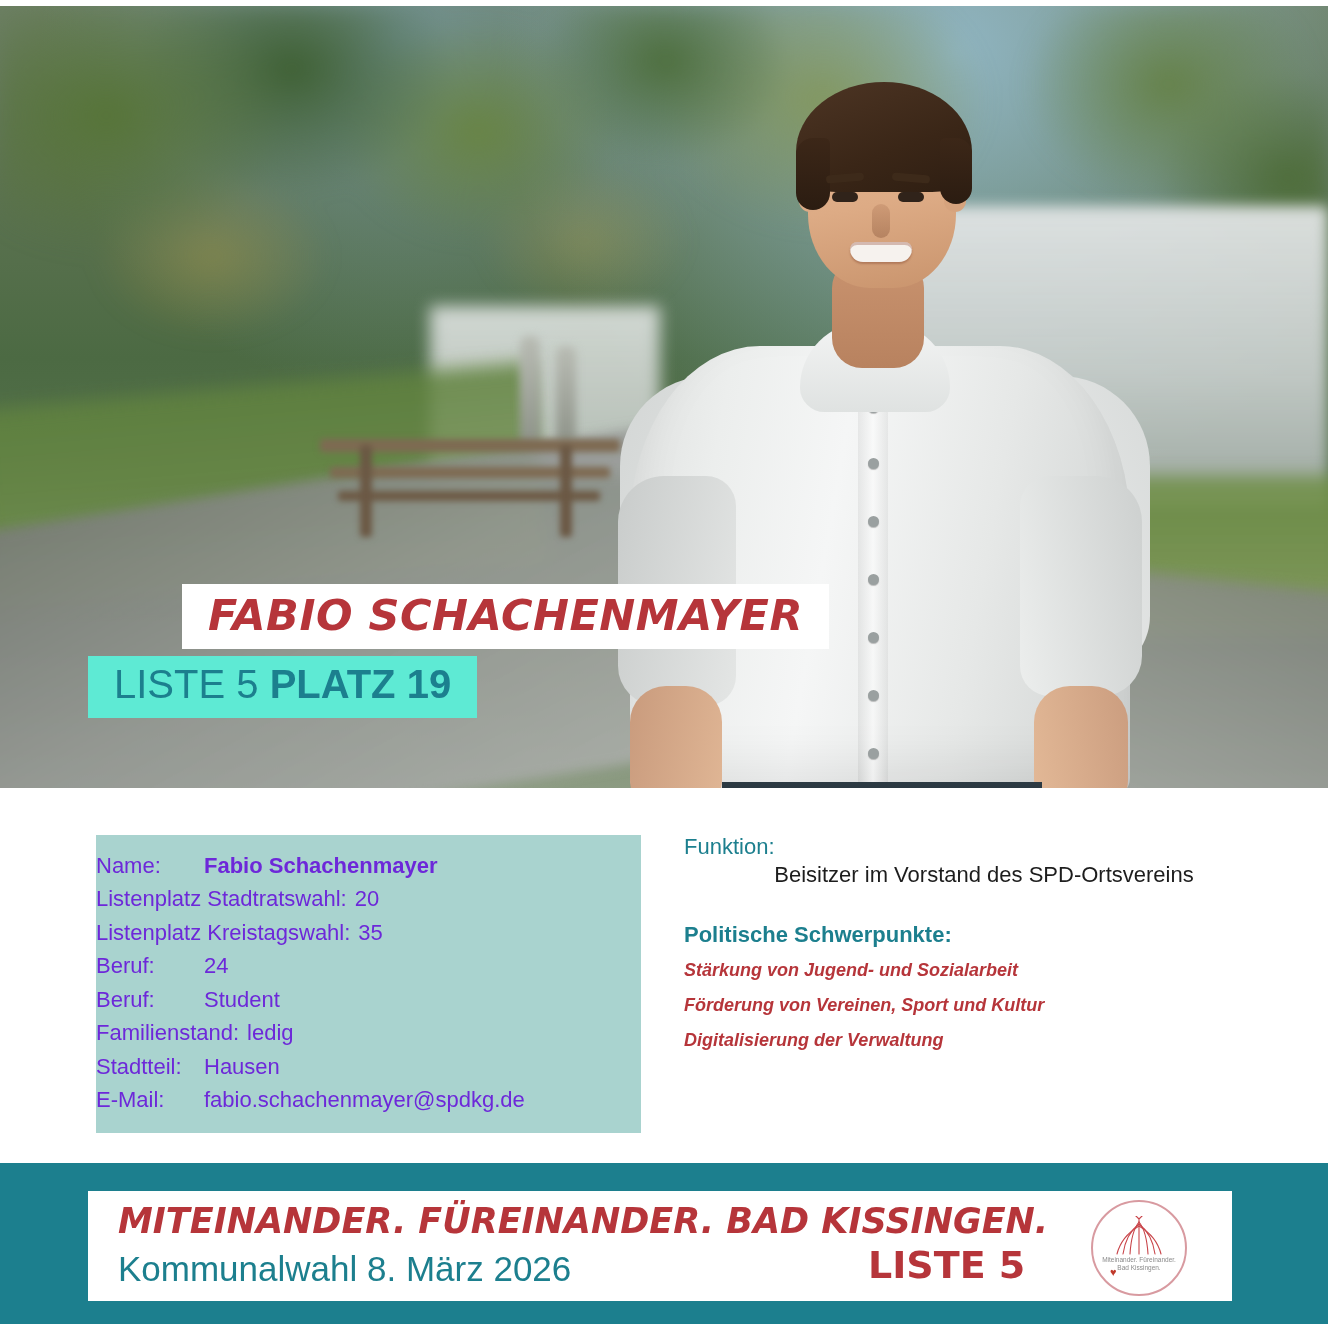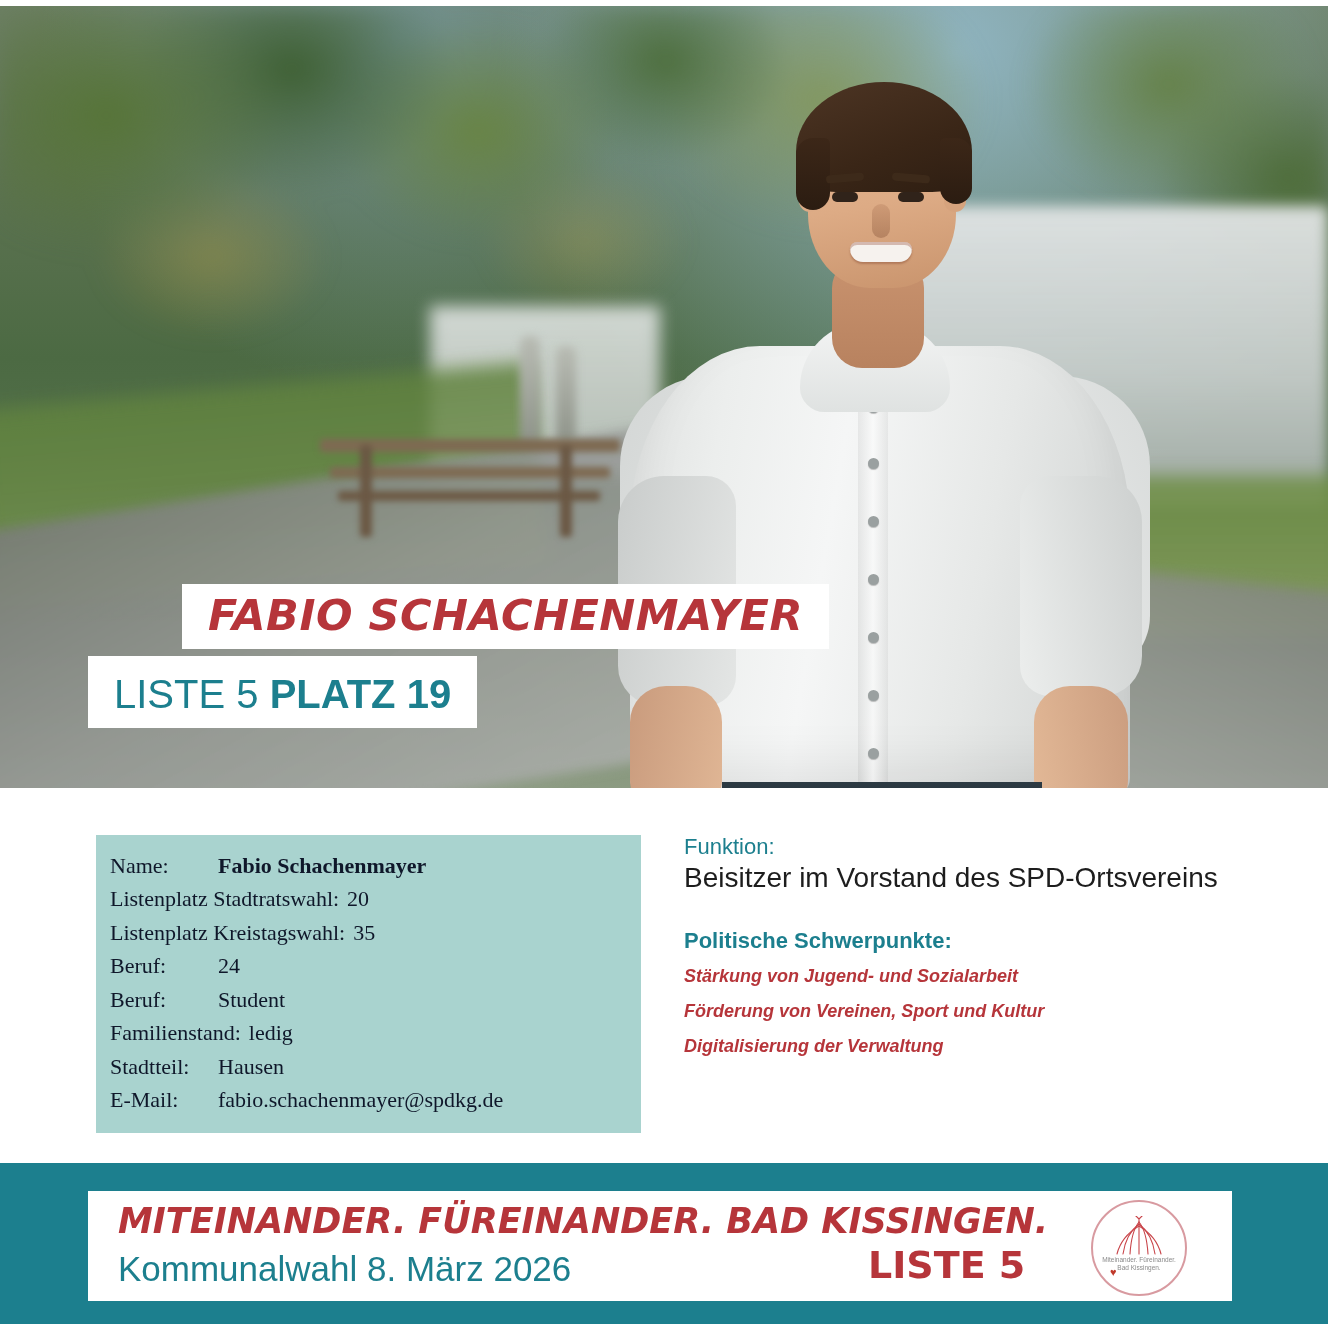--- a/index.html
+++ b/index.html
@@ -304,22 +304,22 @@
     font-size: 43px;
     letter-spacing: 0.5px;
     color: #b6353a;
     white-space: nowrap;
     line-height: 1.05;
   }
   .list-banner {
     position: absolute;
     left: 88px;
     top: 650px;
-    background: #ffffff;
-    padding: 16px 26px 12px 26px;
+    background: #5eead4;
+    padding: 6px 26px 12px 26px;
   }
   .list-banner .list-text {
     font-size: 40px;
     color: #1c7f8e;
     white-space: nowrap;
     line-height: 1.1;
   }
   .list-banner .list-text b {
     font-weight: bold;
   }
@@ -337,24 +337,22 @@
     position: absolute;
     left: 96px;
     top: 47px;
     width: 545px;
     background: #a9d3cf;
     padding: 14px 0 16px 0;
   }
   .fact-row {
     display: flex;
     font-size: 22px;
-    color: #0f172a;
+    color: #6d28d9;
     line-height: 1.52;
-    padding-left: 14px;
-    font-family: Liberation Serif, serif;
   }
   .fact-label { white-space: nowrap; }
   .fact-value { white-space: nowrap; }
   .fact-row.w1 .fact-label { width: 108px; }
   .fact-row.w1 .fact-value { font-weight: bold; }
   .fact-row.w2 .fact-label { width: auto; }
   .fact-row.w2 .fact-value { margin-left: 8px; }
   .fact-row.w3 .fact-label { width: 108px; }
   .fact-row.w4 .fact-label { width: 108px; }
 
@@ -365,23 +363,24 @@
     width: 600px;
   }
   .r-heading {
     font-size: 22px;
     color: #1c7f8e;
     font-weight: bold;
     margin: 0 0 2px 0;
   }
   .r-heading.thin { font-weight: normal; }
   .r-text {
-    font-size: 28px;
+    font-size: 22px;
     color: #1d1d1d;
     margin: 0;
+    text-align: center;
   }
   .r-gap { height: 34px; }
   .r-bullet {
     font-size: 18px;
     font-weight: bold;
     font-style: italic;
     color: #b6353a;
     margin: 0 0 14px 0;
   }
 

